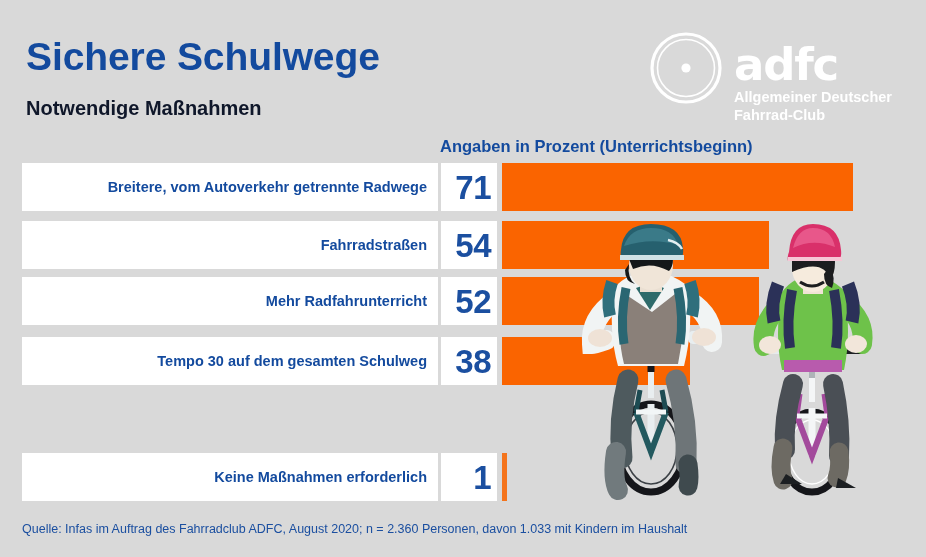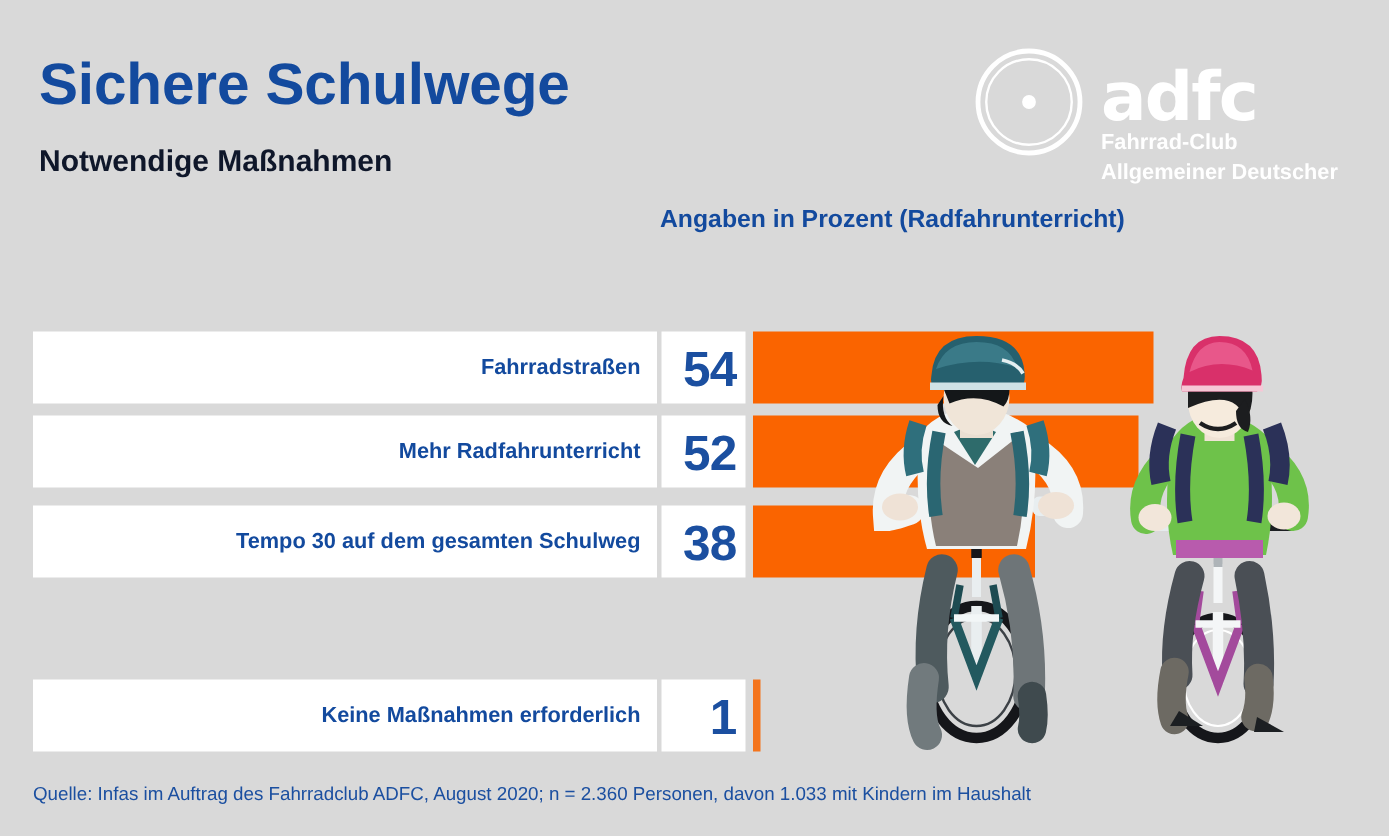--- a/index.html
+++ b/index.html
@@ -193,29 +193,38 @@
   </div>
 
   <div class="logo">
     <svg class="logo-wheel" viewBox="0 0 76 76">
       <circle cx="38" cy="38" r="34" fill="none" stroke="#ffffff" stroke-width="3.2"></circle>
       <circle cx="38" cy="38" r="28.5" fill="none" stroke="#ffffff" stroke-width="1.6"></circle>
       <circle cx="38" cy="38" r="4.6" fill="#ffffff"></circle>
     </svg>
     <div class="logo-text">
       <div class="logo-word">adfc</div>
+      <div class="logo-sub">Allgemeiner Deutscher</div>
       <div class="logo-sub" style="margin-top:1px;">Fahrrad-Club</div>
-      <div class="logo-sub">Allgemeiner Deutscher</div>
     </div>
   </div>
 
-  <div class="axis-caption">Angaben in Prozent (Radfahrunterricht)</div>
+  <div class="axis-caption">Angaben in Prozent (Unterrichtsbeginn)</div>
 
   <div class="chart">
 
+    <div class="row" style="top:0px;">
+      <div class="row-label">
+        <span>Breitere, vom Autoverkehr getrennte Radwege</span>
+      </div>
+      <div class="row-value">
+        <span>71</span>
+      </div>
+      <div class="row-bar" style="width:351px;"></div>
+    </div>
 
     <div class="row" style="top:58px;">
       <div class="row-label">
         <span>Fahrradstraßen</span>
       </div>
       <div class="row-value">
         <span>54</span>
       </div>
       <div class="row-bar" style="width:267px;"></div>
     </div>

